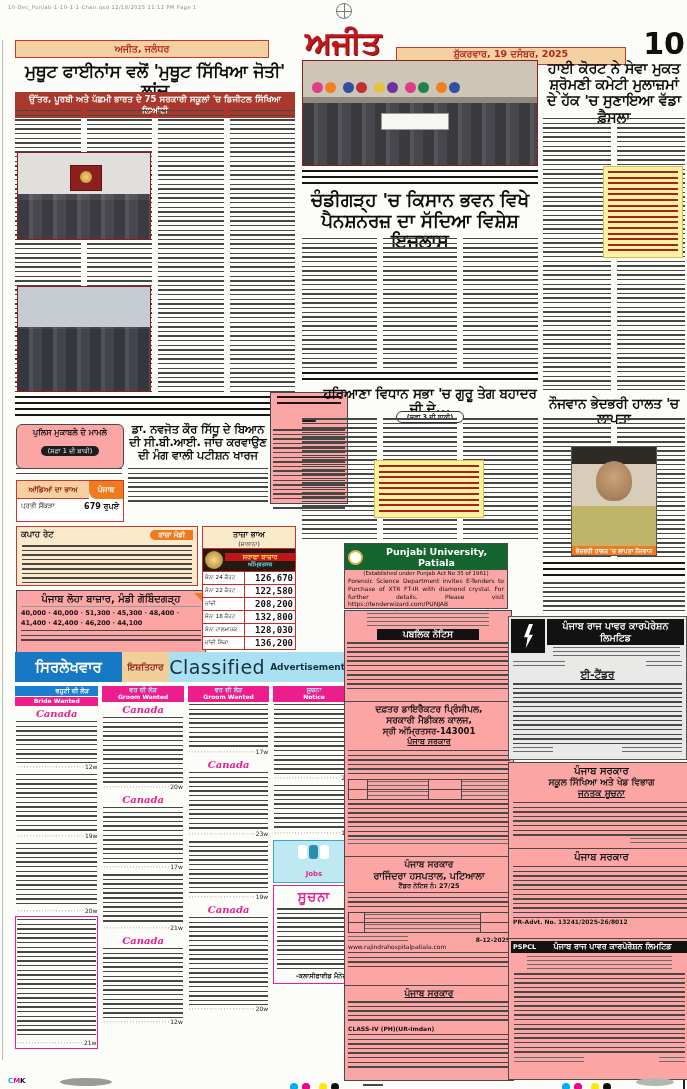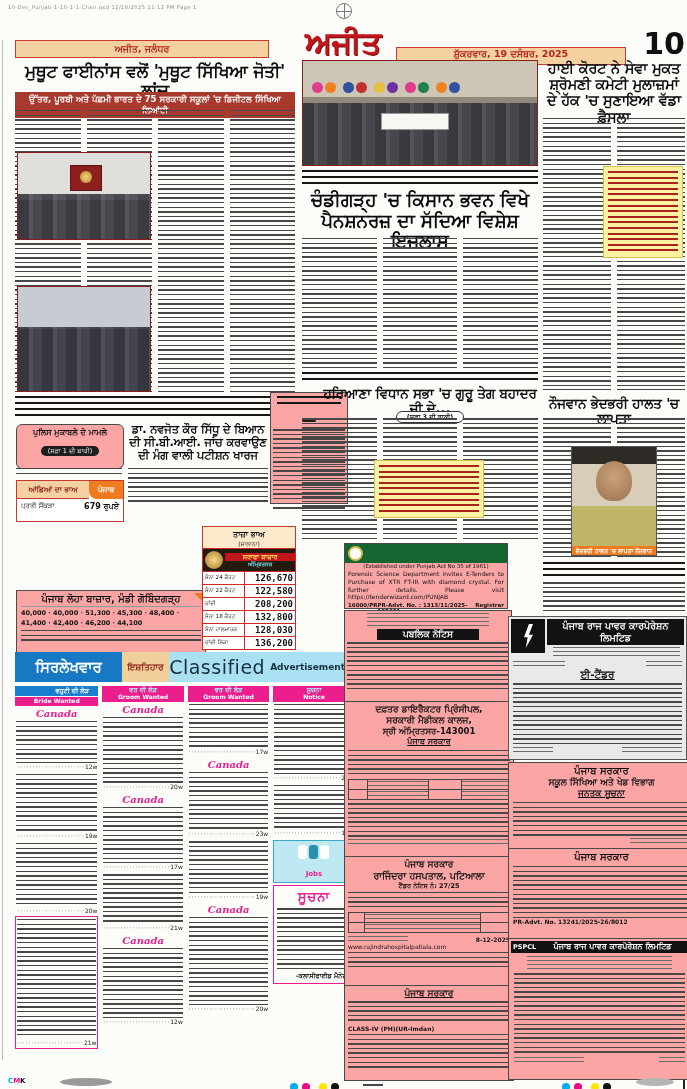--- a/index.html
+++ b/index.html
@@ -117,20 +117,27 @@
         <span style="font-size:7.5px;font-weight:bold;color:#8d2016;">ਆਂਡਿਆਂ ਦਾ ਭਾਅ</span>
       </div>
       <div style="width:34px;background:#f07a1e;color:#fff;font-size:7.5px;font-weight:bold;display:flex;align-items:center;justify-content:center;border-radius:0 0 0 8px;">ਪੰਜਾਬ</div>
     </div>
     <div style="display:flex;justify-content:space-between;padding:3px 4px;">
       <span style="font-size:7px;">ਪ੍ਰਤੀ ਸੈਂਕੜਾ</span>
       <span style="font-size:8px;font-weight:bold;">679 ਰੁਪਏ</span>
     </div>
   </div>
 
+  <div class="abs redbox" style="left:16px;top:526px;width:180px;height:58px;background:#fbe9cb;">
+    <div style="display:flex;justify-content:space-between;align-items:center;padding:2px 4px;">
+      <span style="font-size:8.5px;font-weight:bold;">ਕਪਾਹ ਰੇਟ</span>
+      <span style="background:#f07a1e;color:#fff;font-size:7px;font-weight:bold;padding:1px 8px;border-radius:7px 0 0 7px;">ਤਾਜ਼ਾ ਮੰਡੀ</span>
+    </div>
+    <div class="sim" style="margin:3px 5px;height:38px;"></div>
+  </div>
 
   <div class="abs redbox" style="left:202px;top:526px;width:92px;height:58px;background:#fbe9cb;text-align:center;">
     <div style="font-size:8px;font-weight:bold;padding-top:3px;">ਤਾਜ਼ਾ ਭਾਅ</div>
     <div style="font-size:6px;">(ਸਾਲਾਨਾ)</div>
     <div style="font-size:10px;font-weight:bold;">156-160/-</div>
     <div style="font-size:6.5px;">ਪ੍ਰਤੀ ਯੂਨਿਟ</div>
   </div>
 
   <div class="abs box" style="left:16px;top:590px;width:180px;height:58px;padding:2px 4px;">
     <div style="font-size:10px;font-weight:900;text-align:center;border-bottom:1px solid #999;padding-bottom:1px;position:relative;">ਪੰਜਾਬ ਲੋਹਾ ਬਾਜ਼ਾਰ, ਮੰਡੀ ਗੋਬਿੰਦਗੜ੍ਹ</div>
@@ -357,20 +364,21 @@
       <div class="sim"></div>
     </div>
     <div class="abs ybox" style="left:72px;top:42px;width:110px;height:58px;padding:4px;box-sizing:border-box;">
       <div class="simr" style="height:100%;"></div>
     </div>
   </div>
 
   <div class="abs box" style="left:344px;top:543px;width:162px;height:64px;">
     <div class="uni-h" style="display:flex;align-items:center;gap:3px;padding-left:3px;">
       <span style="width:11px;height:11px;border-radius:50%;background:#fff;border:2px solid #d8b84a;display:inline-block;"></span>
+      <span style="flex:1;font-size:9.5px;">Punjabi University, Patiala</span>
     </div>
     <div style="font-size:5.5px;text-align:center;">(Established under Punjab Act No 35 of 1961)</div>
     <div style="font-size:6px;line-height:1.3;padding:1px 3px;text-align:justify;">Forensic Science Department invites E-Tenders to Purchase of XTR FT-IR with diamond crystal. For further details. Please visit https://tenderwizard.com/PUNJAB</div>
     <div style="display:flex;justify-content:space-between;font-size:5.5px;font-weight:bold;padding:0 3px;">
       <span>16000/PR</span>
       <span>PR-Advt. No. : 1313/11/2025-185031</span>
       <span>Registrar</span>
     </div>
   </div>
 

